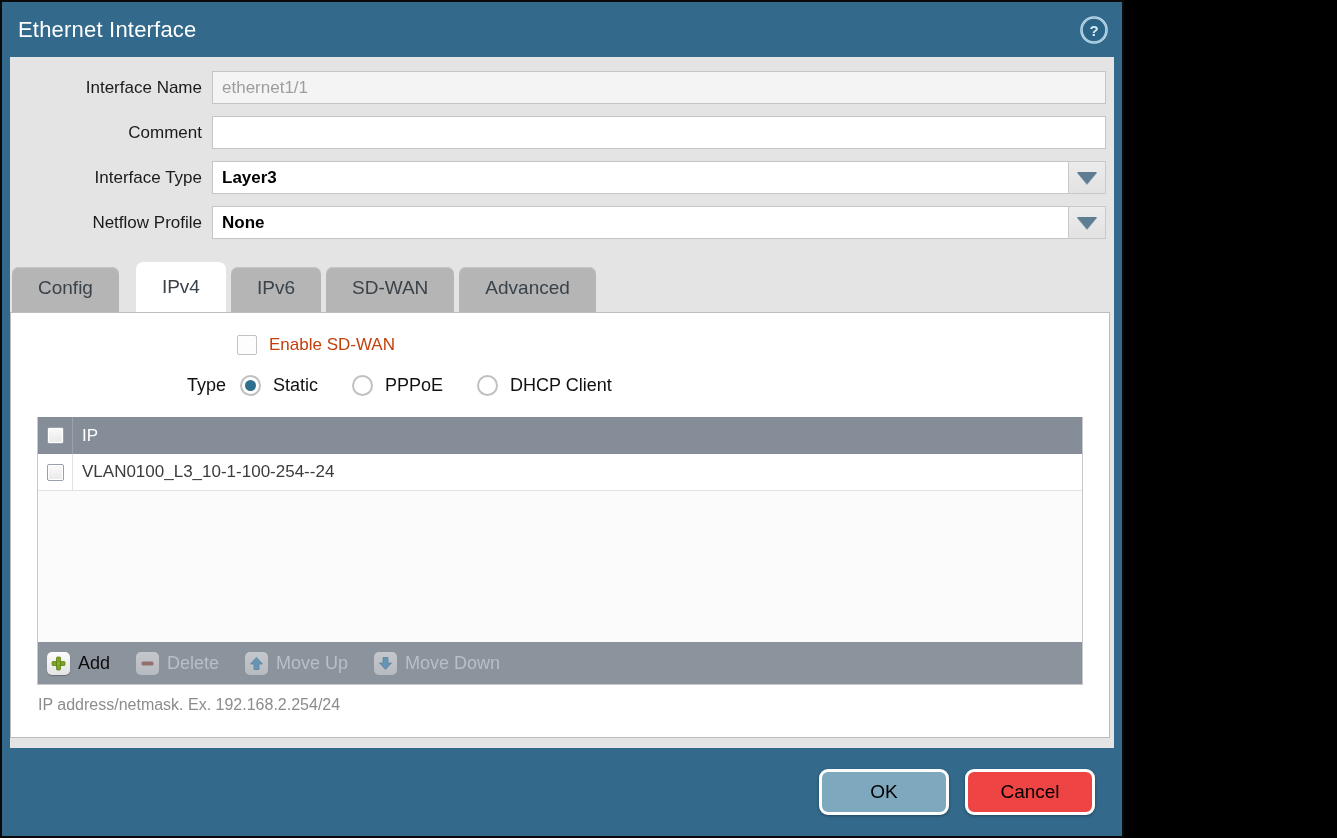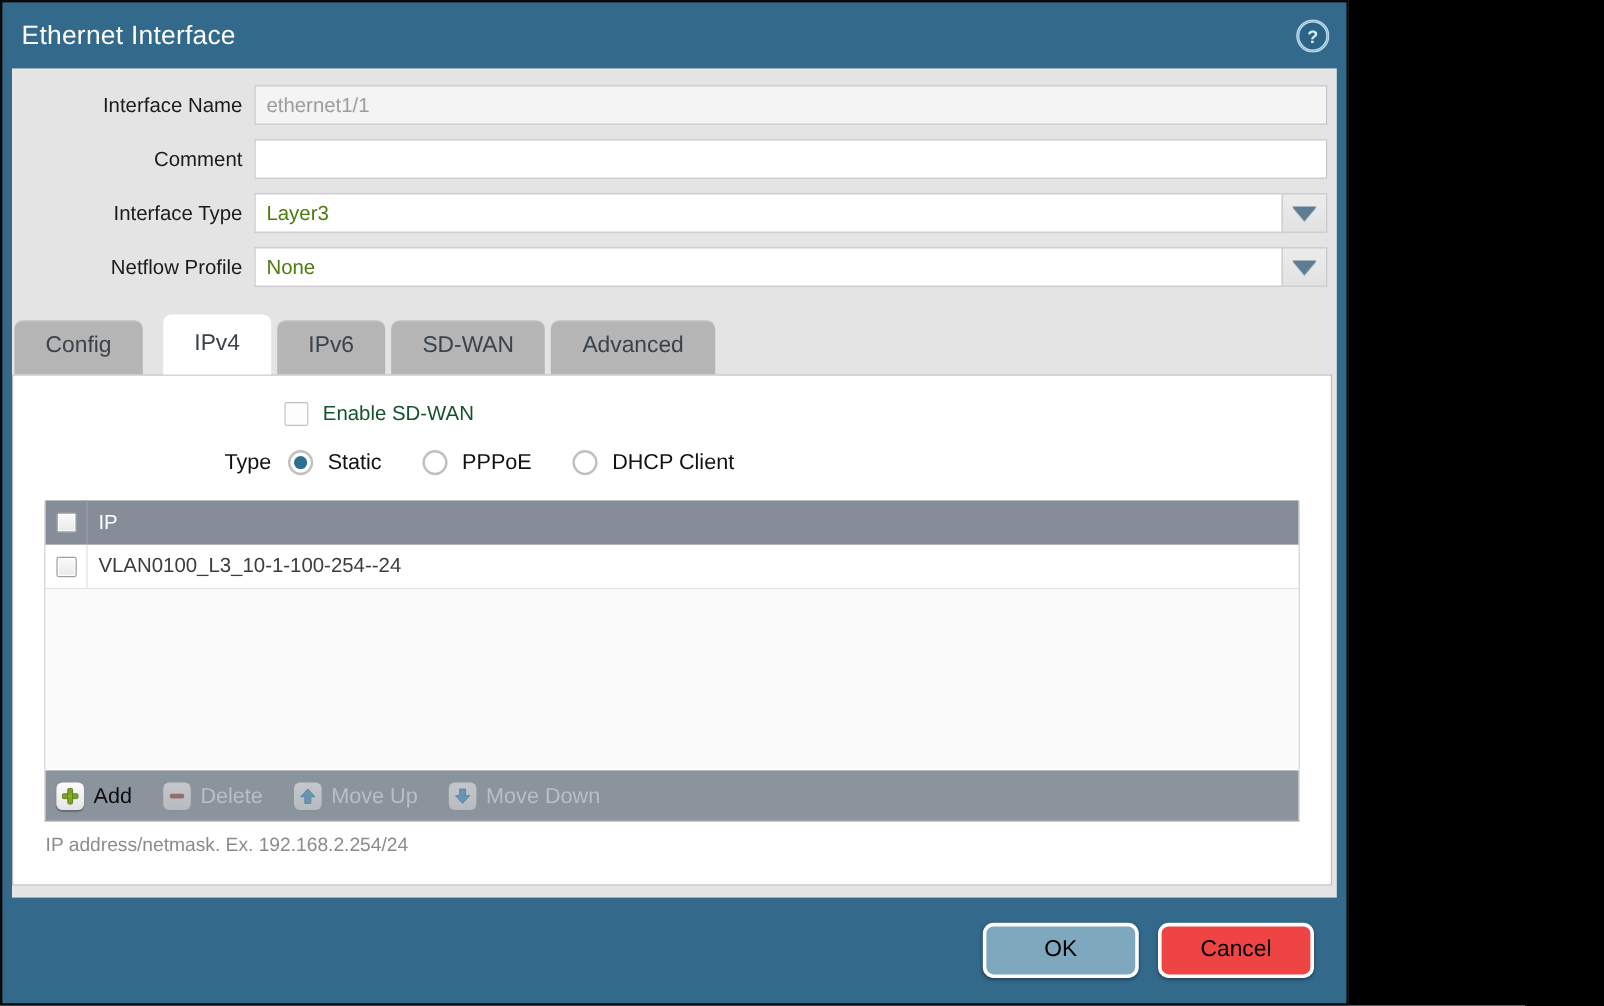--- a/index.html
+++ b/index.html
@@ -54,22 +54,22 @@
     padding: 0 9px;
     outline: none;
   }
   .text-input:disabled {
     background: #f4f4f4; color: #9d9d9d;
   }
   .combo { display: flex; height: 33px; }
   .combo .combo-text {
     flex: 1; height: 33px;
     border: 1px solid #c5c5c5; border-right: none;
-    background: #fff; font-size: 17px; color: #4d7c0f;
-    display: flex; align-items: center; padding: 0 9px;
+    background: #fff; font-size: 17px; color: #000000;
+    display: flex; align-items: center; padding: 0 9px; font-weight: bold;
   }
   .combo .combo-btn {
     width: 38px; height: 33px;
     border: 1px solid #c9c9c9;
     background: linear-gradient(#ececec, #e2e2e2);
     display: flex; align-items: center; justify-content: center;
     cursor: pointer;
   }
   .tri-down {
     width: 0; height: 0;
@@ -119,21 +119,21 @@
     border: 1px solid #c2c2c2; border-radius: 2px;
     background: #fdfdfd;
     display: inline-block; cursor: pointer;
   }
   .checkbox.small {
     width: 17px; height: 17px;
     border: 1px solid #9aa0a7;
     background: linear-gradient(#fafafa, #e9e9e9);
     box-shadow: inset 0 0 0 1px #fff;
   }
-  .sdwan-label { font-size: 17px; color: #14532d; }
+  .sdwan-label { font-size: 17px; color: #c2410c; }
   .type-row {
     margin: 20px 0 0 176px;
     display: flex; align-items: center;
   }
   .type-label { font-size: 18px; color: #111; margin-right: 14px; }
   .radio-opt { display: flex; align-items: center; margin-right: 34px; cursor: pointer; }
   .radio {
     width: 21px; height: 21px; border-radius: 50%;
     border: 2px solid #c0c0c0; background: #fff;
     display: flex; align-items: center; justify-content: center;

